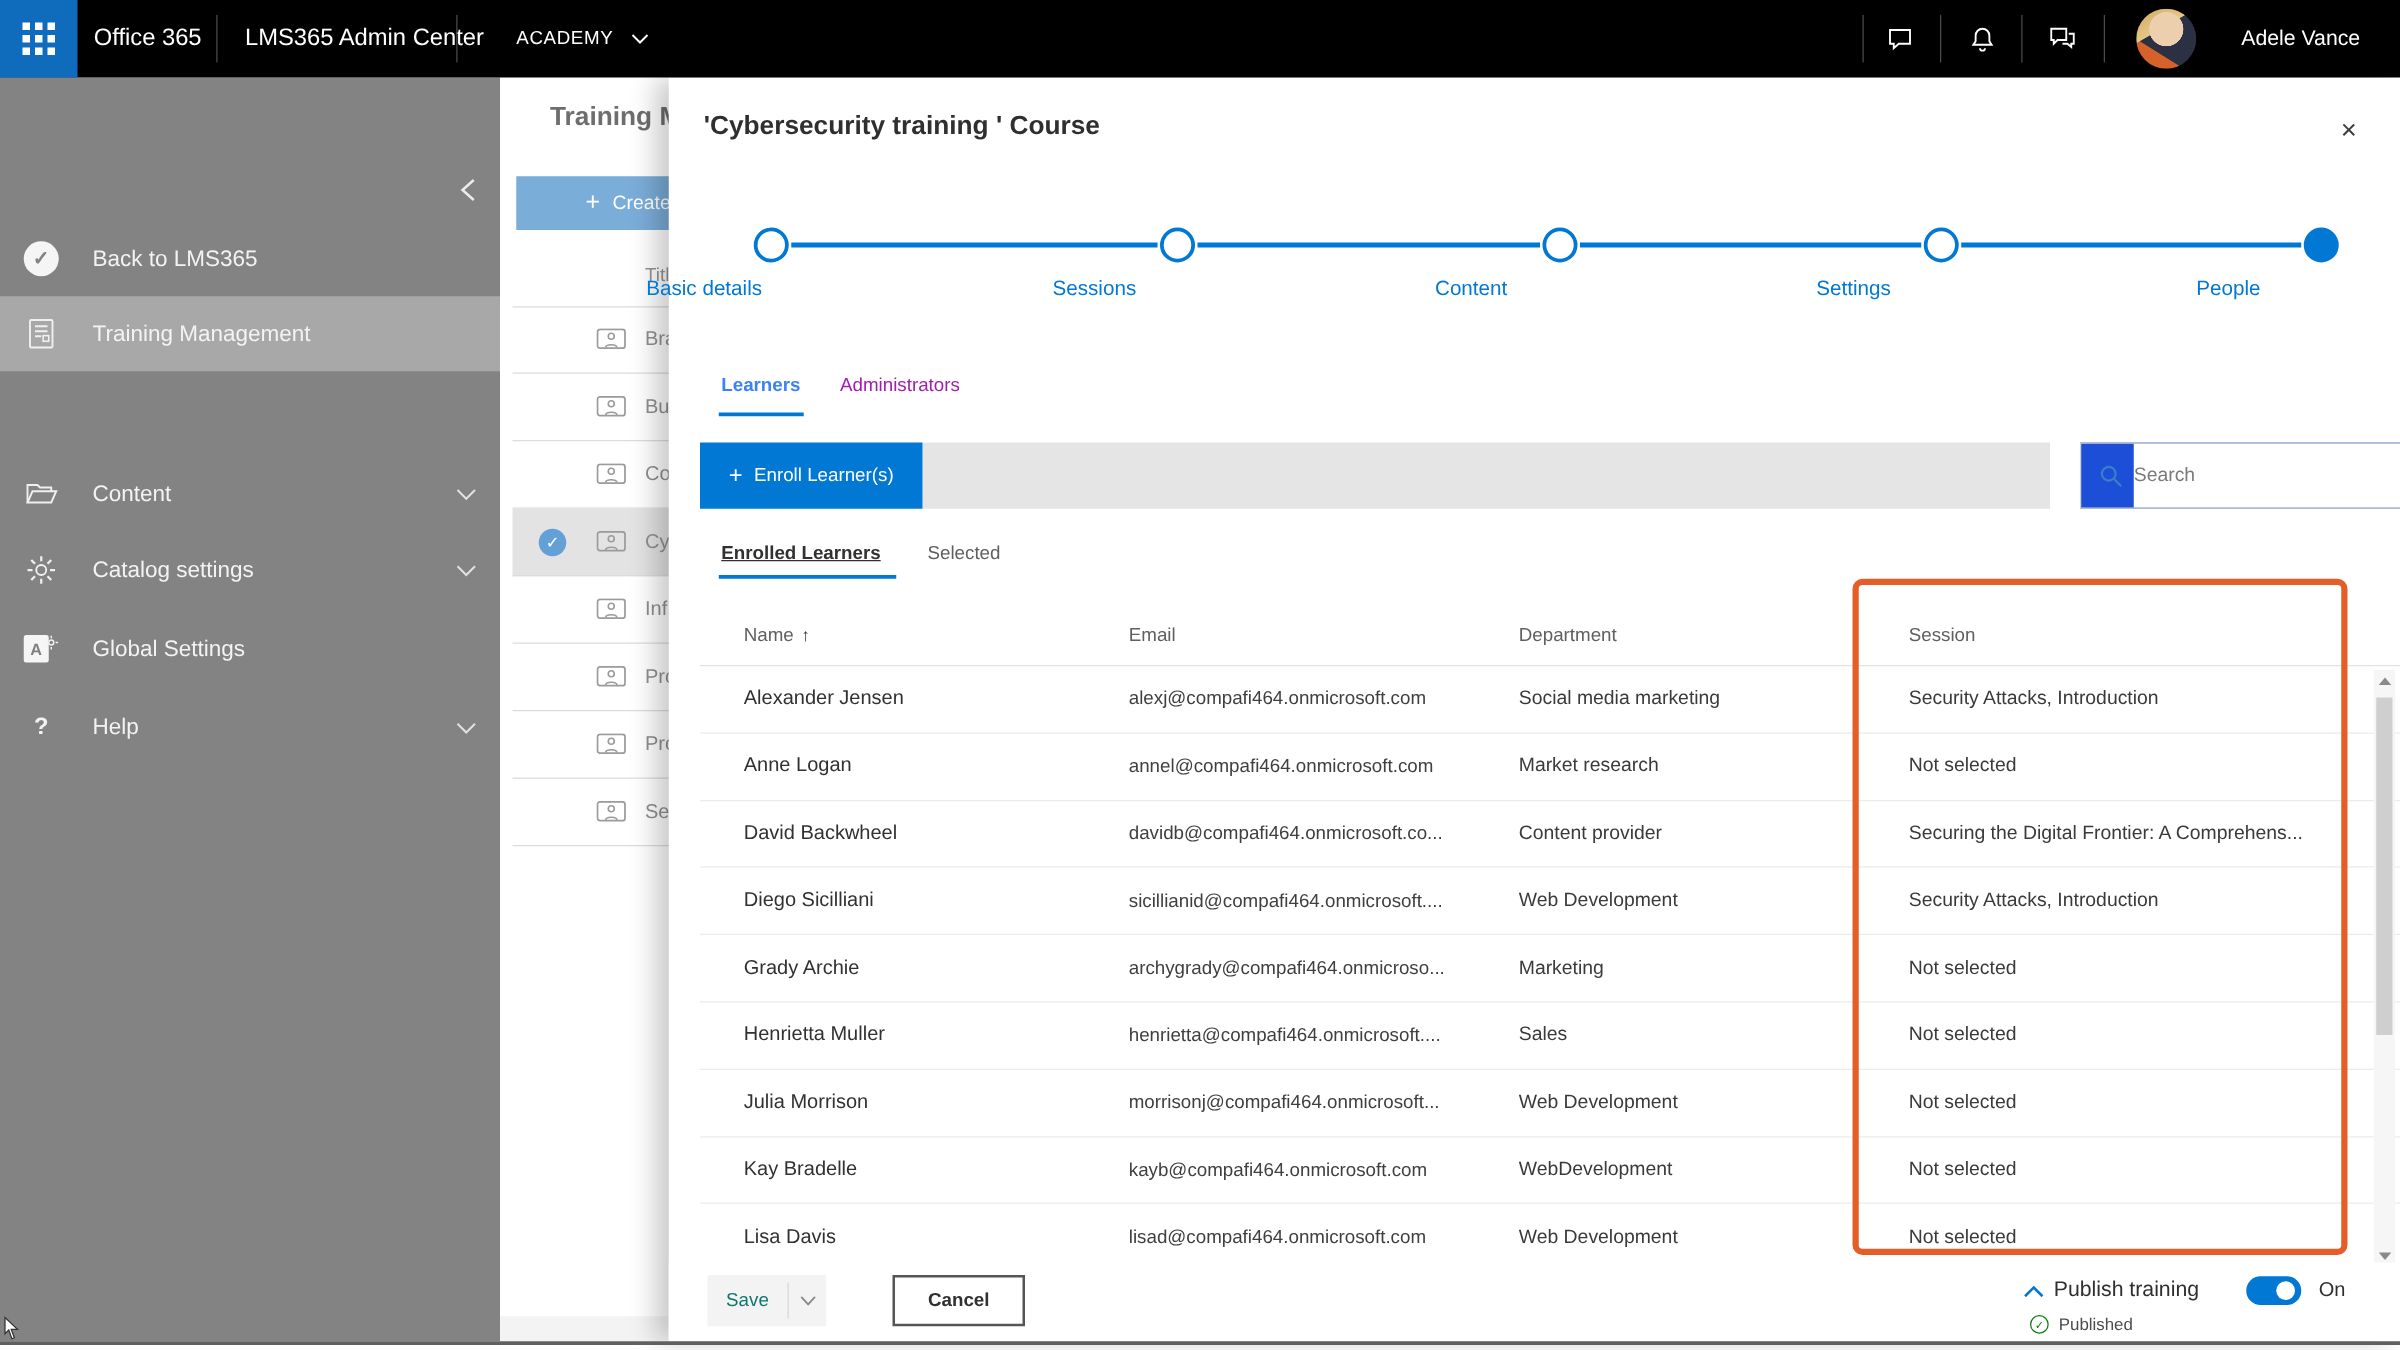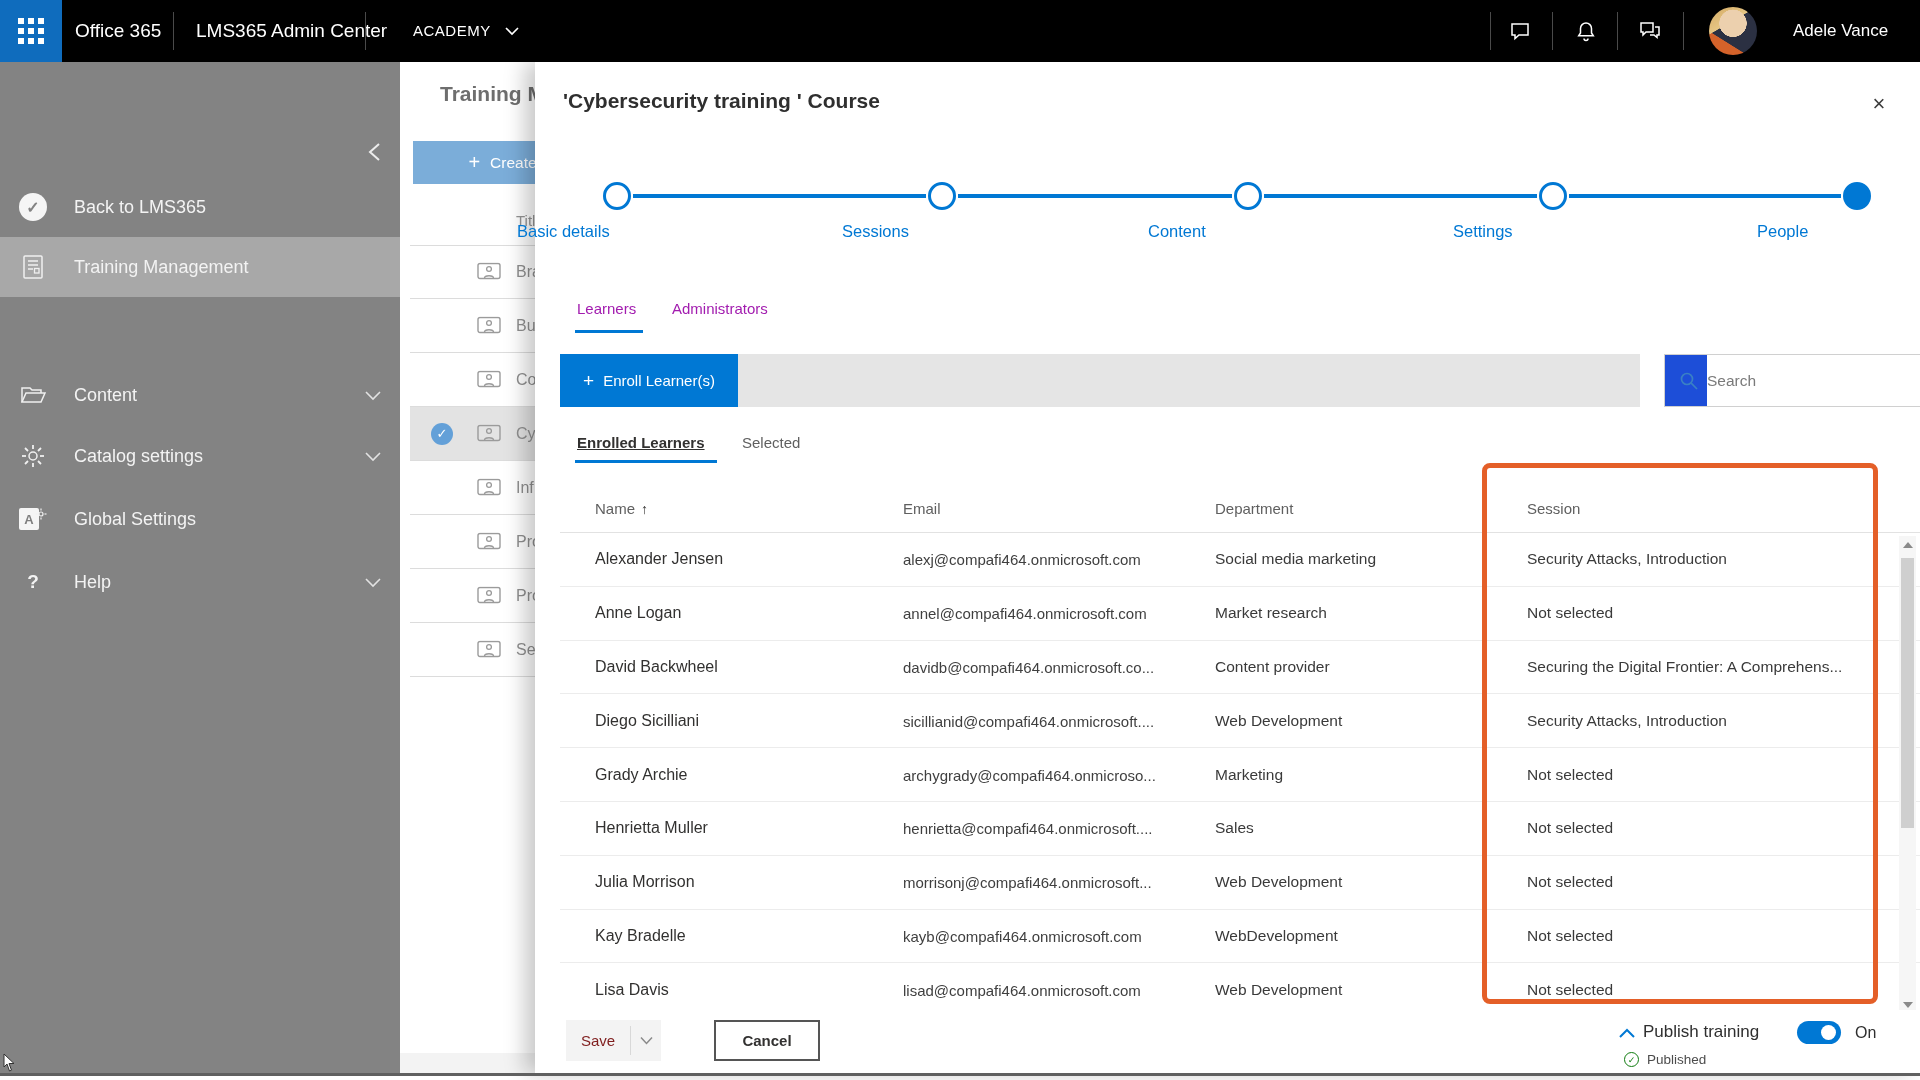--- a/index.html
+++ b/index.html
@@ -52,21 +52,21 @@
   #modal { left:535px; top:62px; width:1385px; height:1011px; background:#fff; z-index:20; box-shadow:-10px 0 20px rgba(0,0,0,.22); }
   #m-title { left:28px; top:27px; font-size:21px; font-weight:600; color:#2f2f2f; white-space:nowrap; }
   #m-close { left:1330px; top:28px; width:28px; height:28px; font-size:22px; color:#3d3d3d; display:flex; align-items:center; justify-content:center; cursor:pointer; }
 
   .step-circle { position:absolute; top:120px; width:28px; height:28px; border-radius:50%; border:3px solid #0078d4; background:#fff; }
   .step-circle.filled { background:#0078d4; }
   .step-line { position:absolute; top:132px; height:4px; background:#0078d4; }
   .step-label { position:absolute; top:160px; width:200px; color:#0078d4; font-size:16.5px; cursor:pointer; }
 
   .tab { position:absolute; top:238px; font-size:15px; cursor:pointer; white-space:nowrap; }
-  .tab.on { font-weight:400; color:#a21caf; }
+  .tab.on { font-weight:700; color:#3b82f6; }
   .tab.off { color:#a21caf; }
   .tab-ul { position:absolute; height:3px; background:#0078d4; }
 
   #enroll { left:25px; top:292px; width:178px; height:53px; background:#0078d4; color:#fff; border:none; font-size:15px; font-family:inherit; display:flex; align-items:center; justify-content:center; gap:9px; cursor:pointer; }
   #enroll .plus { font-size:19px; font-weight:300; }
   #graybar { left:203px; top:292px; width:902px; height:53px; background:#e5e5e5; }
   #searchbox { left:1105px; top:292px; width:280px; height:53px; background:#1d4ed8; border:1px solid #d0d0d0;margin-left:24px; }
   #searchbox svg { position:absolute; left:14px; top:16px; }
   #searchbox input { position:absolute; left:42px; top:0; width:230px; height:51px; border:none; outline:none; font-size:15.5px; font-family:inherit; color:#333; }
   #searchbox input::placeholder { color:#7a7a7a; }
@@ -88,21 +88,21 @@
 
   #orange-box { left:947px; top:401px; width:396px; height:541px; border:5px solid #e45f28; border-radius:8px; pointer-events:none; z-index:6; }
 
   #scrollbar { left:1364px; top:474px; width:17px; height:478px; background:#f6f6f6; z-index:7; }
   #sb-up { position:absolute; left:4px; top:6px; width:0; height:0; border-left:5px solid transparent; border-right:5px solid transparent; border-bottom:6px solid #8a8a8a; }
   #sb-dn { position:absolute; left:4px; bottom:6px; width:0; height:0; border-left:5px solid transparent; border-right:5px solid transparent; border-top:6px solid #8a8a8a; }
   #sb-thumb { position:absolute; left:2px; top:22px; width:13px; height:270px; background:#cfcfcf; }
 
   #m-footer { left:0; top:948px; width:1385px; height:63px; background:#fff; z-index:8; }
   #save-btn { position:absolute; left:31px; top:10px; width:95px; height:41px; background:#f3f3f3; cursor:pointer; }
-  #save-btn .lbl { position:absolute; left:0; top:0; width:64px; height:41px; display:flex; align-items:center; justify-content:center; font-size:15px; color:#7f1d1d; }
+  #save-btn .lbl { position:absolute; left:0; top:0; width:64px; height:41px; display:flex; align-items:center; justify-content:center; font-size:15px; color:#0f766e; }
   #save-btn .sep { position:absolute; left:64px; top:6px; width:1px; height:29px; background:#d8d8d8; }
   #save-btn .chev { position:absolute; left:66px; top:0; width:29px; height:41px; display:flex; align-items:center; justify-content:center; }
   #cancel-btn { position:absolute; left:179px; top:10px; width:106px; height:41px; background:#fff; border:2px solid #555; font-size:15px; font-weight:600; color:#323130; display:flex; align-items:center; justify-content:center; cursor:pointer; font-family:inherit; }
   #pub-chev { position:absolute; left:1083px; top:18px; cursor:pointer; }
   #pub-label { position:absolute; left:1108px; top:12px; font-size:17px; color:#2f2f2f; white-space:nowrap; }
   #toggle { position:absolute; left:1262px; top:11px; width:44px; height:23px; border-radius:12px; background:#0078d4; cursor:pointer; }
   #toggle .knob { position:absolute; left:24px; top:4px; width:15px; height:15px; border-radius:50%; background:#fff; }
   #on-label { position:absolute; left:1320px; top:14px; font-size:16px; color:#2f2f2f; }
   #pub-status { position:absolute; left:1089px; top:42px; display:flex; align-items:center; gap:8px; }
   #pub-status .ring { width:15px; height:15px; border-radius:50%; border:1.5px solid #107c10; color:#107c10; font-size:9px; display:flex; align-items:center; justify-content:center; }

